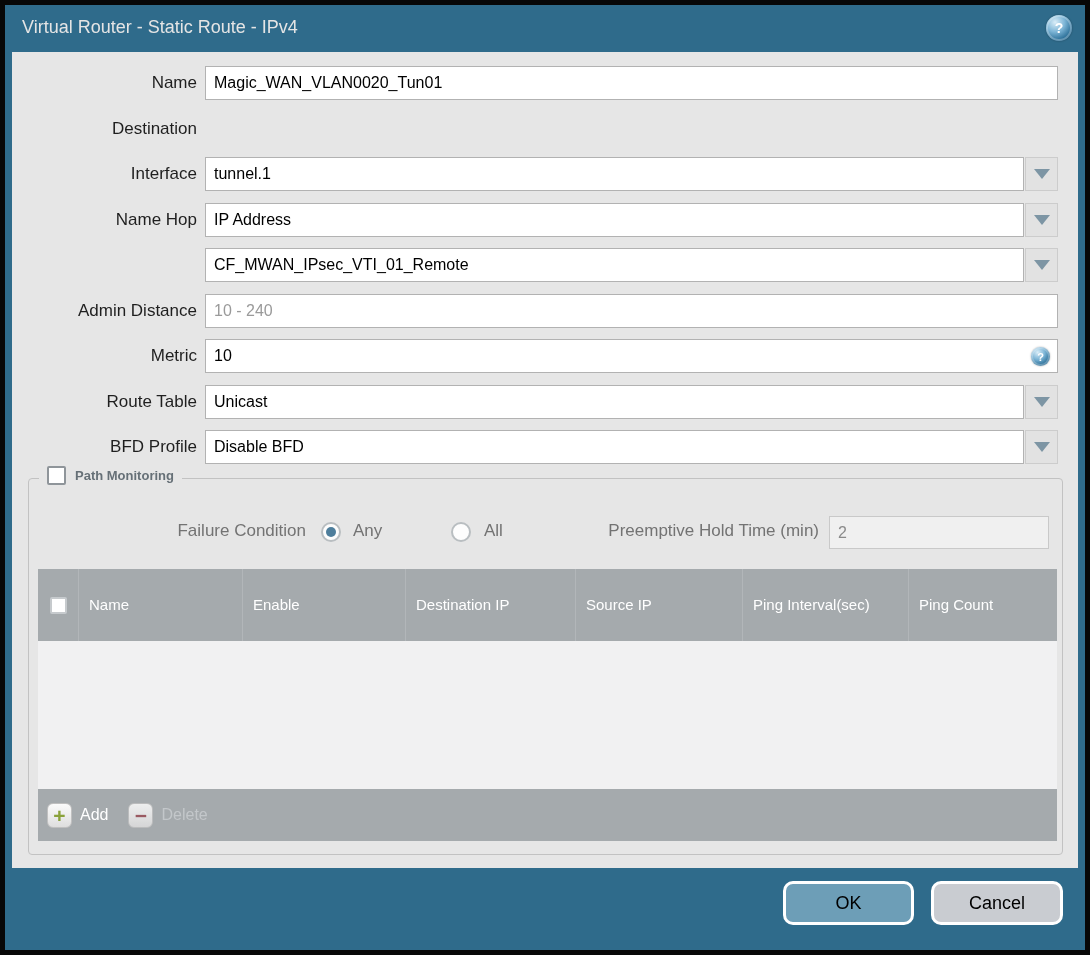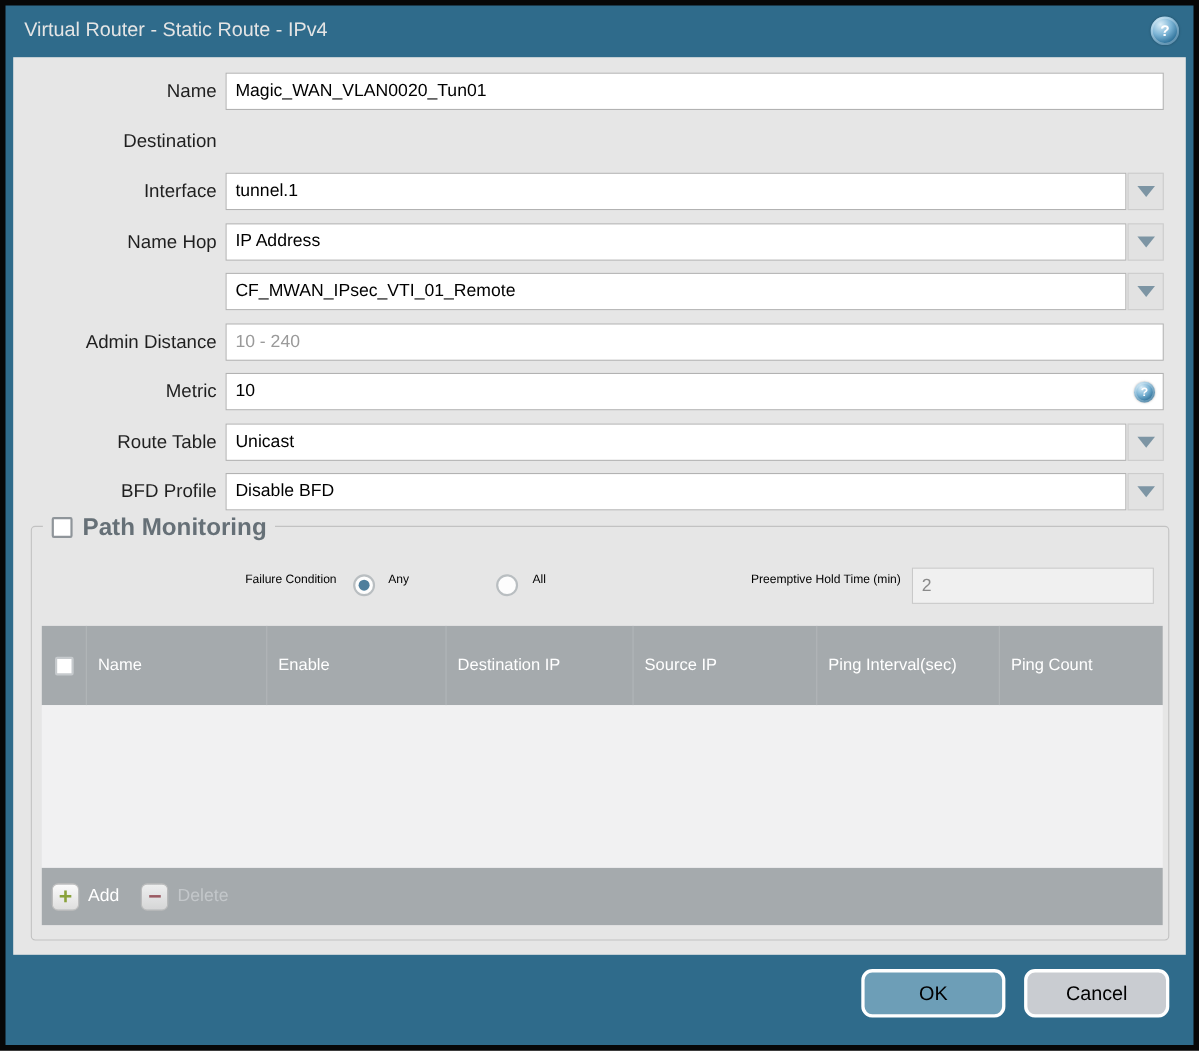--- a/index.html
+++ b/index.html
@@ -30,24 +30,24 @@
             border:1px solid #cccccc; display:flex; align-items:center; justify-content:center;
             cursor:pointer; }
   .dd-tri { width:0; height:0; border-left:8px solid transparent; border-right:8px solid transparent;
             border-top:10px solid #7d95a4; }
   .metric-help { position:absolute; right:8px; top:8px; width:19px; height:19px; font-size:11px; }
   
   .fieldset { position:absolute; left:16px; top:426px; width:1035px; height:377px;
               border:1px solid #c2c2c2; border-radius:4px; }
   .legend { position:absolute; left:10px; top:-13px; background:#e6e6e6; padding:0 8px;
             display:flex; align-items:center; gap:9px; }
-  .legend-text { color:#667077; font-size:22px; font-weight:bold; }
+  .legend-text { color:#667077; font-size:13px; font-weight:bold; }
   .checkbox { width:19px; height:19px; background:#ffffff; border:2px solid #8f959a;
               border-radius:2px; flex:none; cursor:pointer; }
-  .dis-label { color:#000000; font-size:11px; }
+  .dis-label { color:#737373; font-size:17px; }
   .fc-row { position:absolute; left:0; top:38px; width:100%; height:32px; }
   .fc-label { position:absolute; left:0; top:4px; width:277px; text-align:right; }
   .radio { position:absolute; top:5px; width:20px; height:20px; border-radius:50%;
            background:#fdfdfd; border:2px solid #b9bec1; cursor:pointer; }
   .radio .dot { position:absolute; left:3px; top:3px; width:10px; height:10px;
                 border-radius:50%; background:#4e7e9c; }
   .opt-label { position:absolute; top:4px; }
   .pht-label { position:absolute; left:470px; top:4px; width:320px; text-align:right; }
   .pht-input { position:absolute; left:800px; top:-1px; width:220px; height:33px;
                background:#f0f0f0; border:1px solid #c9c9c9; color:#8a8a8a; font-size:16px;

